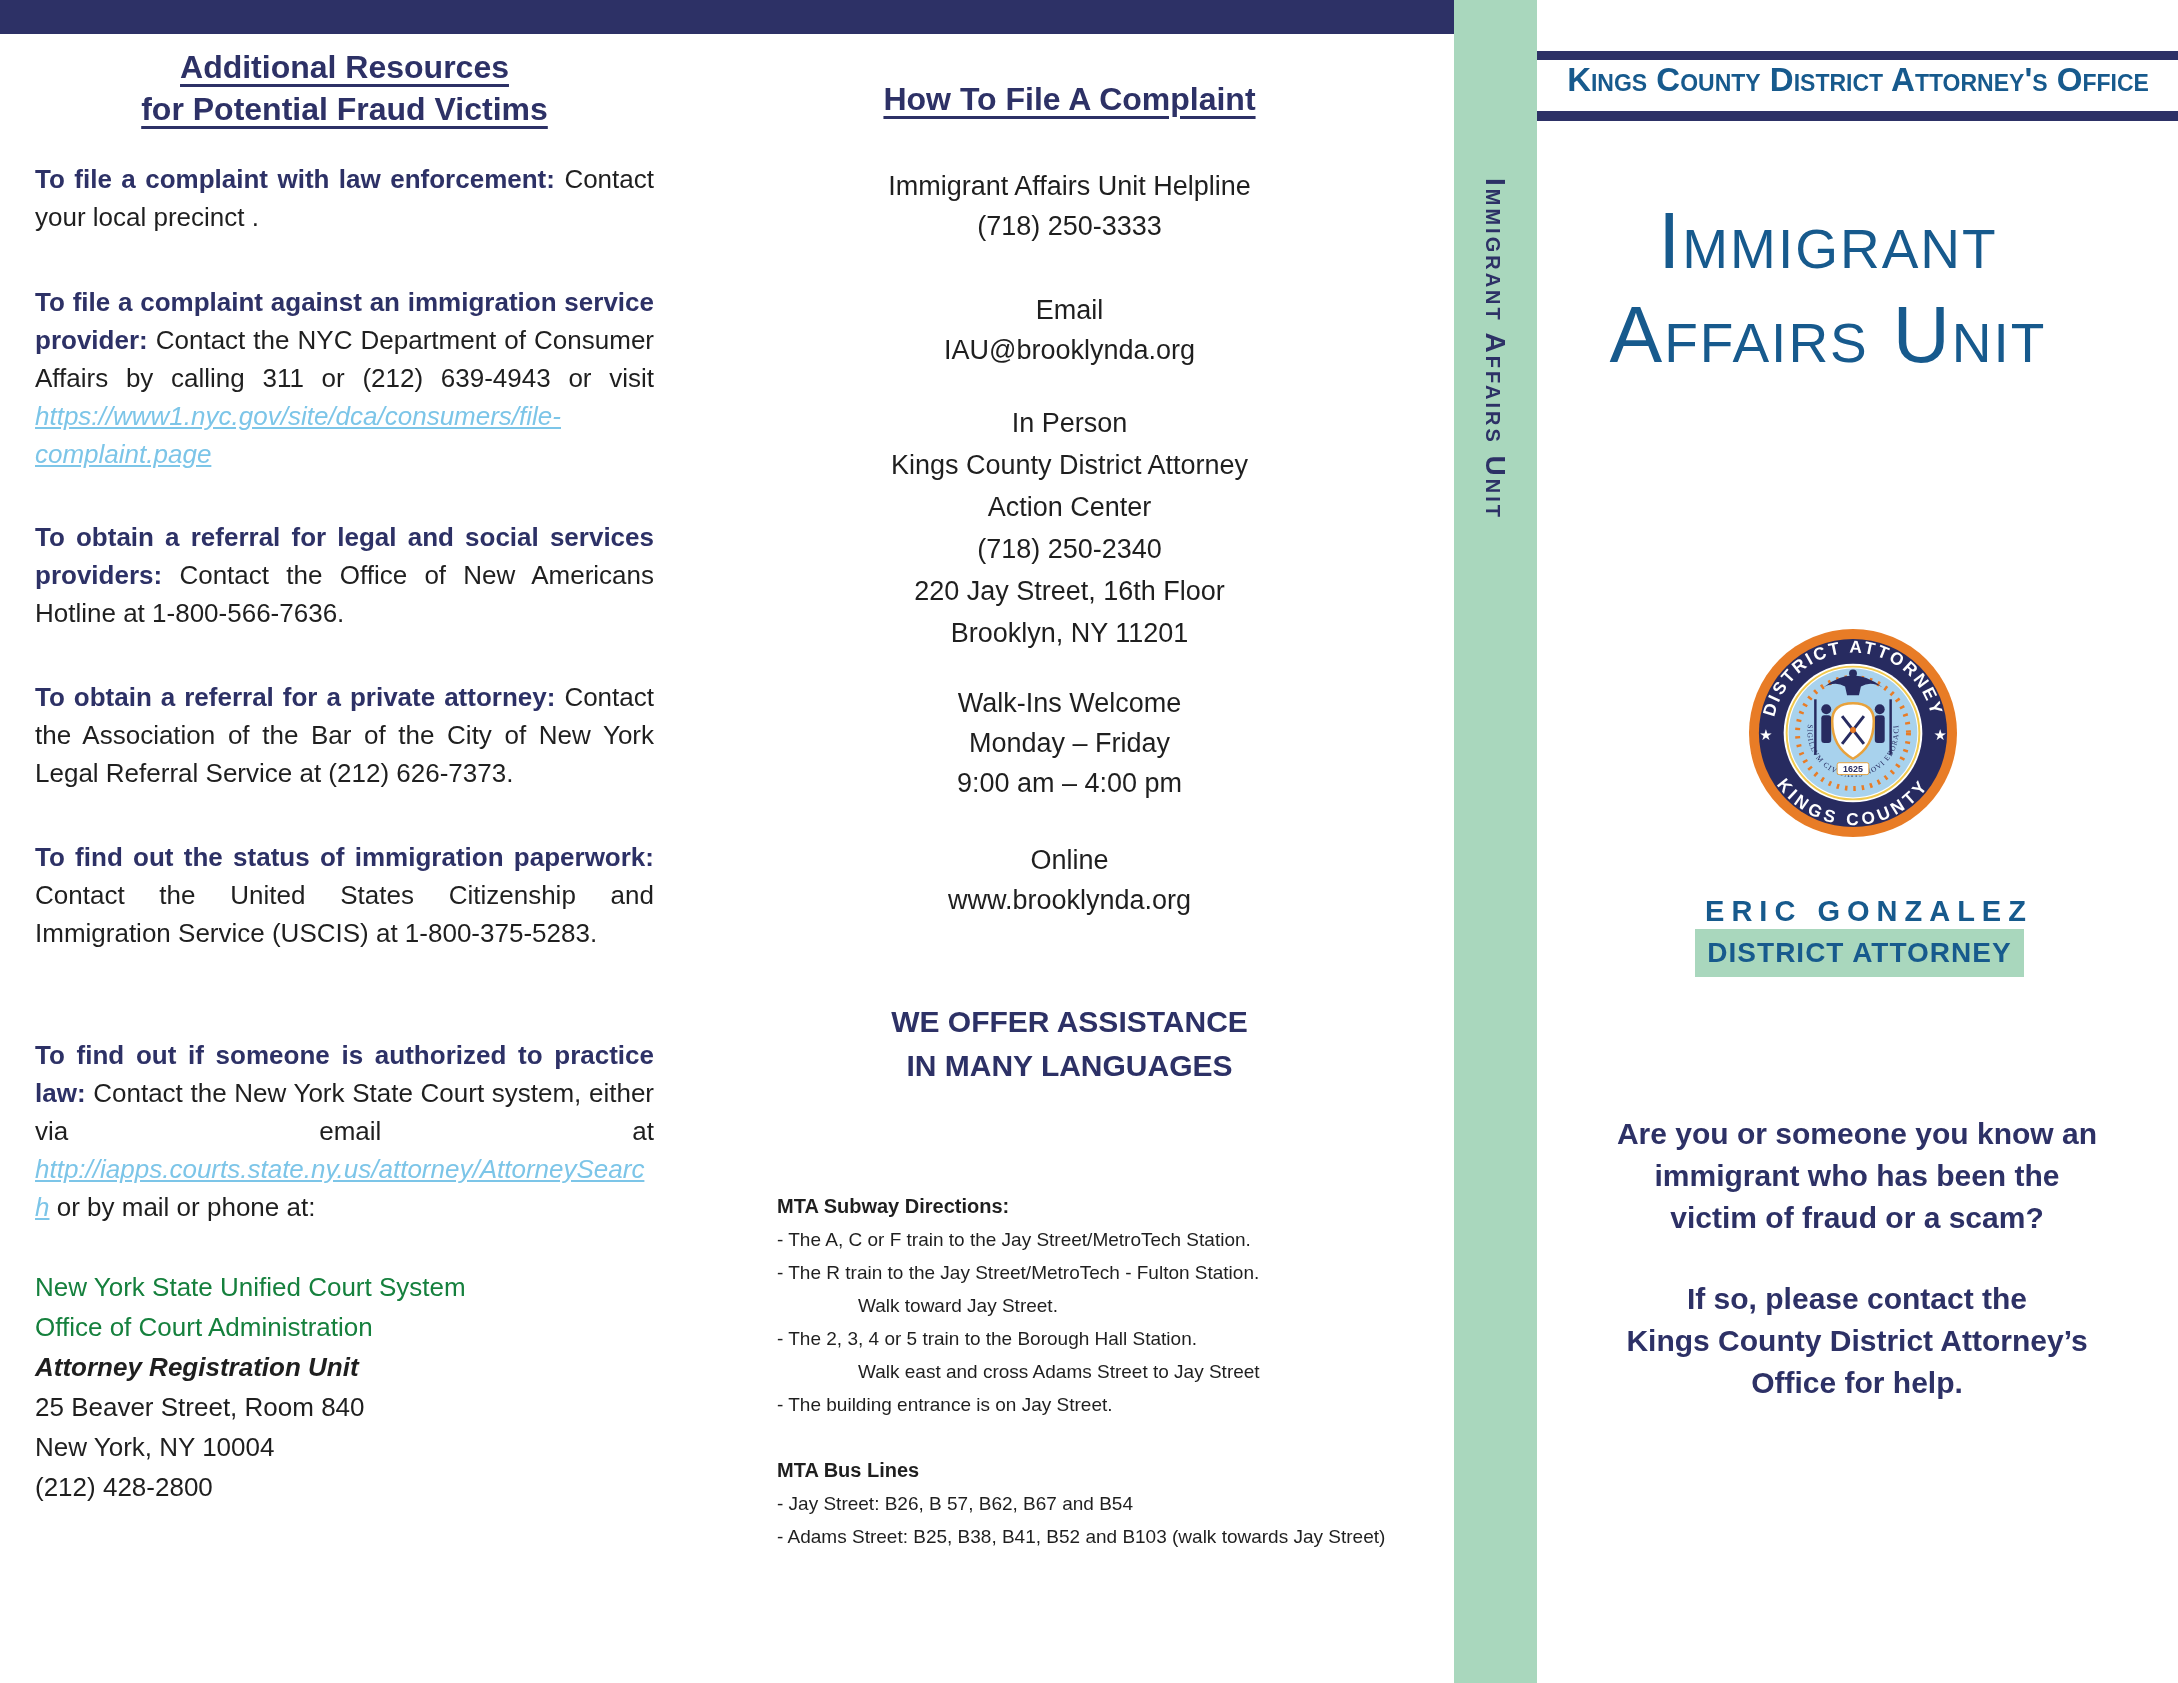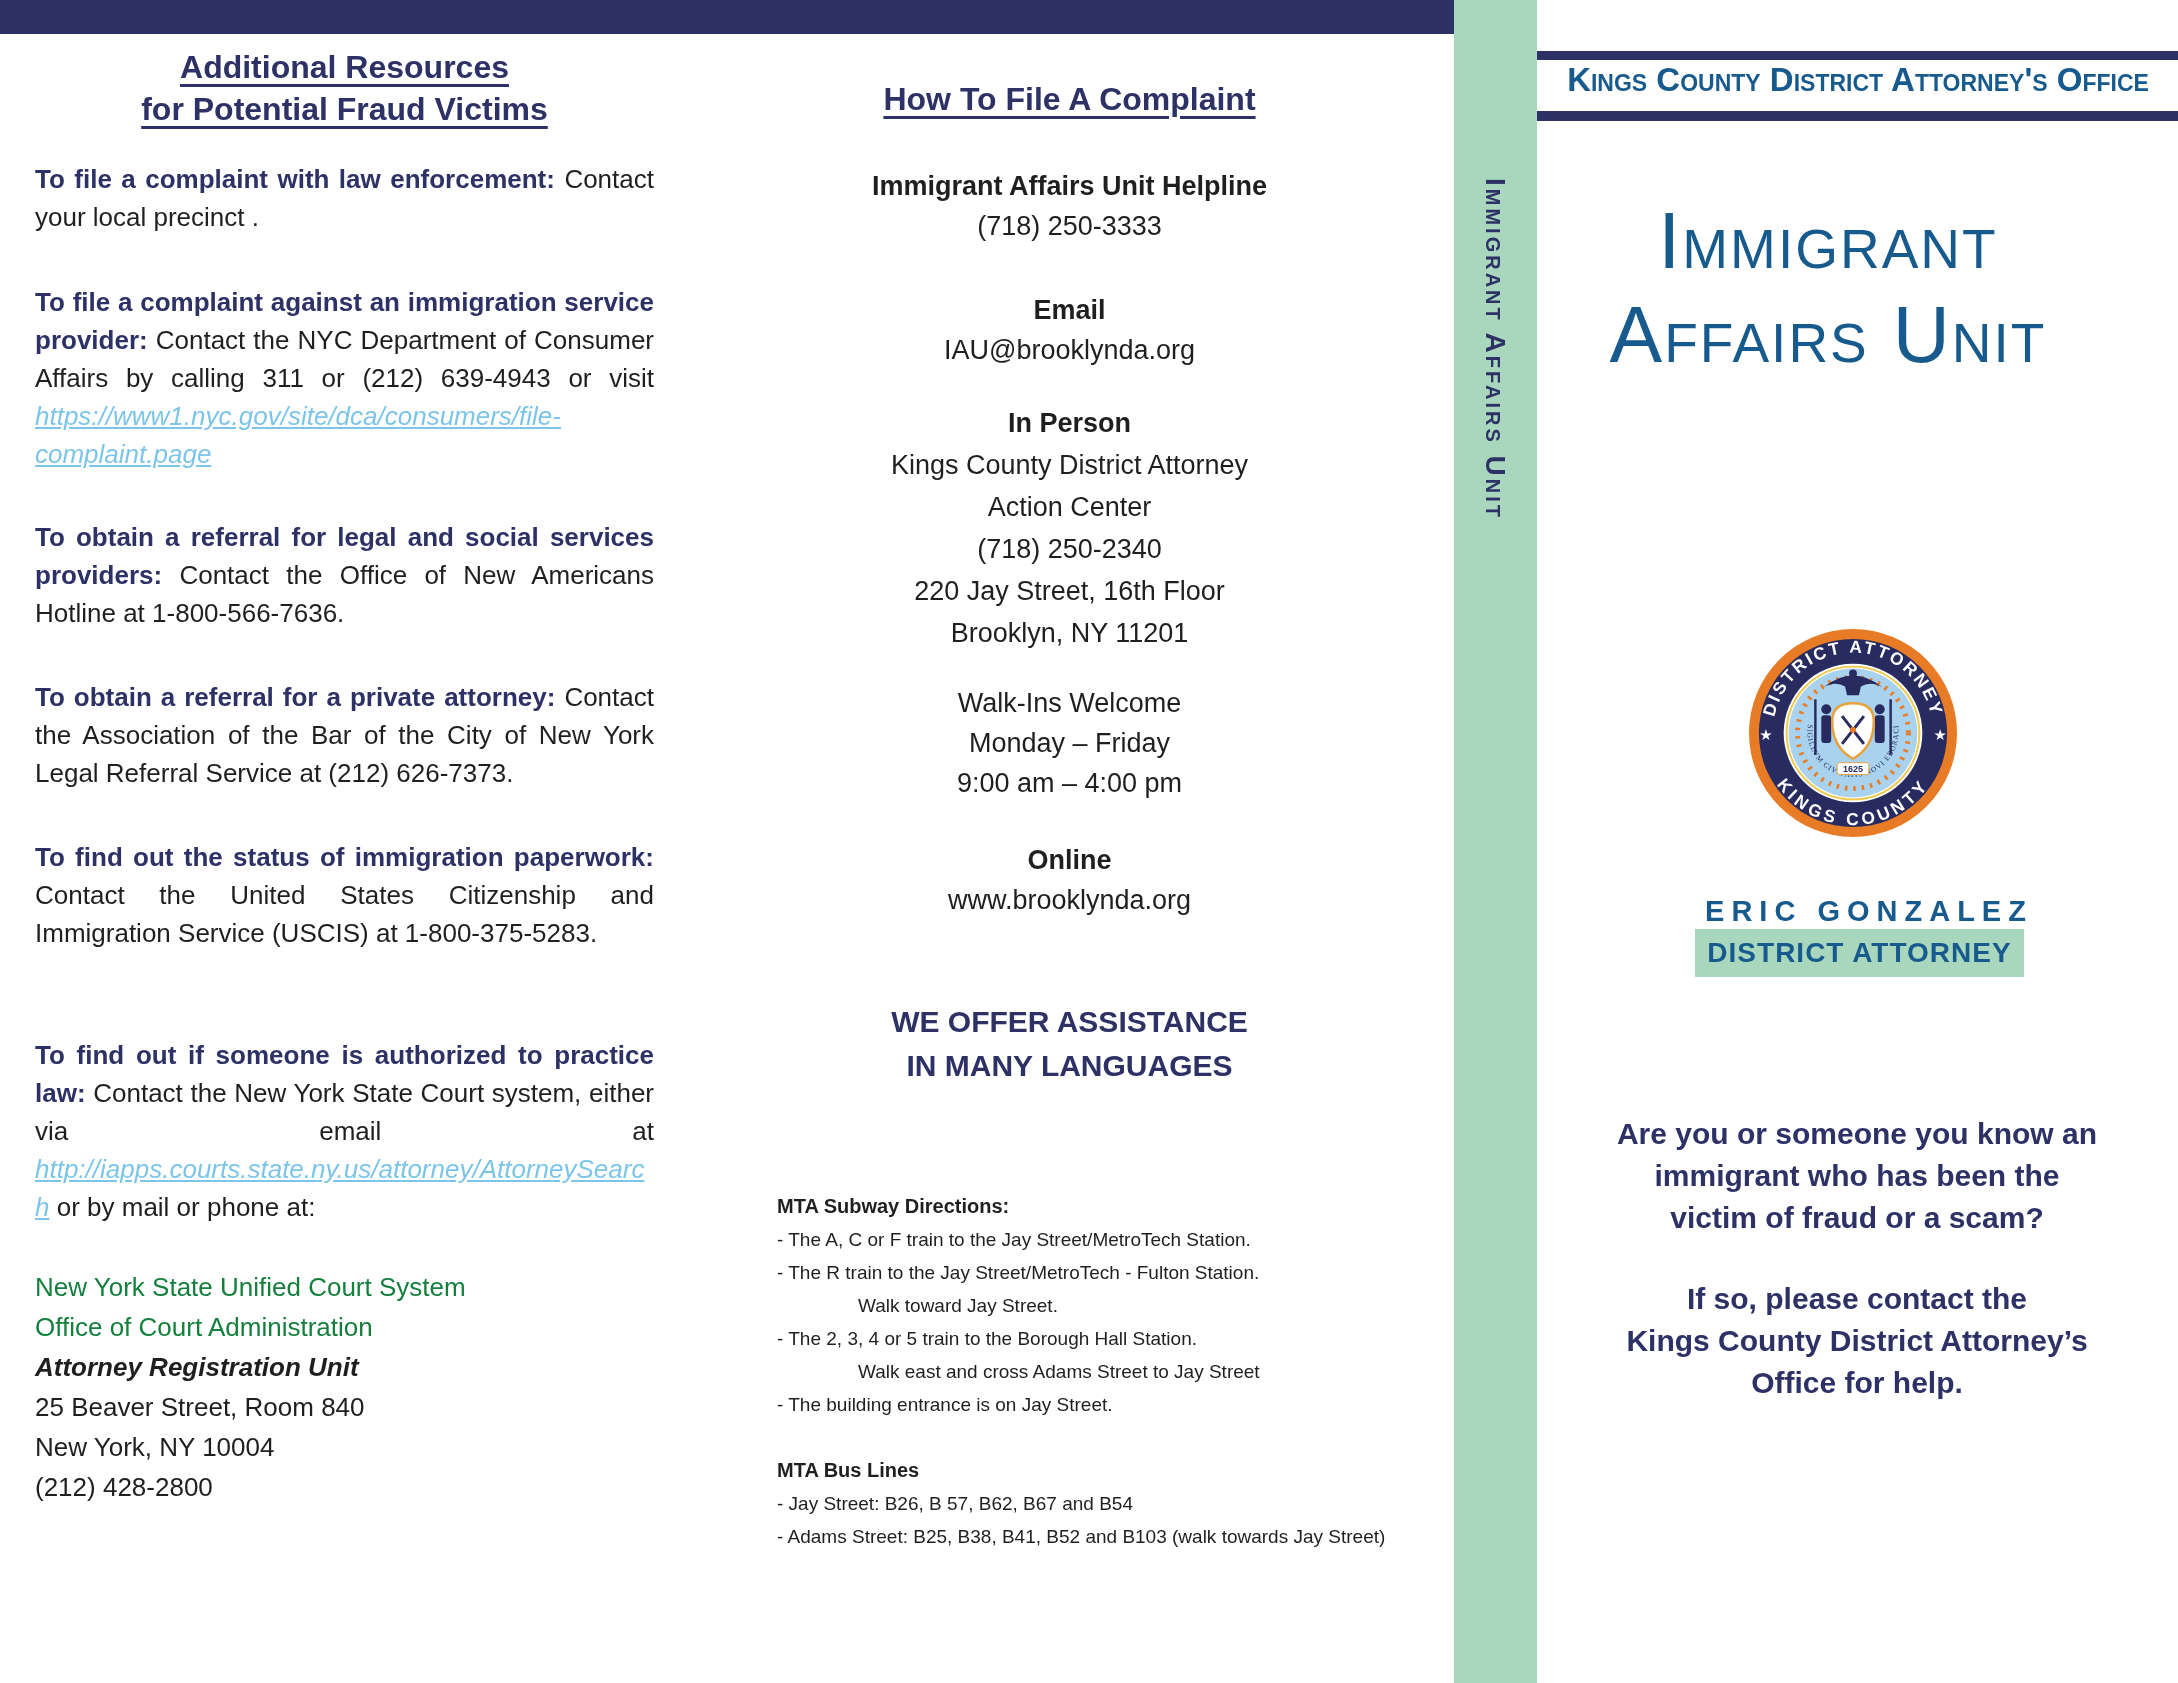--- a/index.html
+++ b/index.html
@@ -19,21 +19,21 @@
   .u{text-decoration:underline;text-decoration-thickness:3px;text-underline-offset:6px;}
   .lead{color:#2d3166;font-weight:bold;}
   .lnk{color:#7cc5e8;font-style:italic;text-decoration:underline;overflow-wrap:anywhere;}
   .addr{text-align:left;line-height:40px;}
   .addr .navybold{color:#15803d;font-weight:normal;}
   .addr .blackbold{font-weight:bold;color:#1f1f1f;font-style:italic;}
 
   
   .mc{position:absolute;left:713px;width:713px;text-align:center;font-size:27px;line-height:40px;color:#1f1f1f;}
   .mhead{top:77px;color:#2d3166;font-weight:bold;font-size:32px;line-height:44px;}
-  .glabel{font-weight:bold;}
+  .glabel{font-weight:normal;}
   .assist{top:1000px;color:#2d3166;font-weight:bold;font-size:30px;line-height:44px;}
   .mta{position:absolute;left:777px;width:653px;text-align:left;font-size:19px;line-height:33px;color:#1f1f1f;}
   .mta .t{font-weight:bold;font-size:20px;}
   .ind{padding-left:81px;}
 
   
   .rrule{position:absolute;left:1537px;width:642px;background:#2d3166;}
   .office{position:absolute;left:1537px;top:61px;width:642px;text-align:center;color:#175a8d;
         font-weight:bold;font-variant:small-caps;font-size:33px;}
   .bigtitle{position:absolute;left:1537px;top:194px;width:582px;text-align:center;color:#175a8d;

